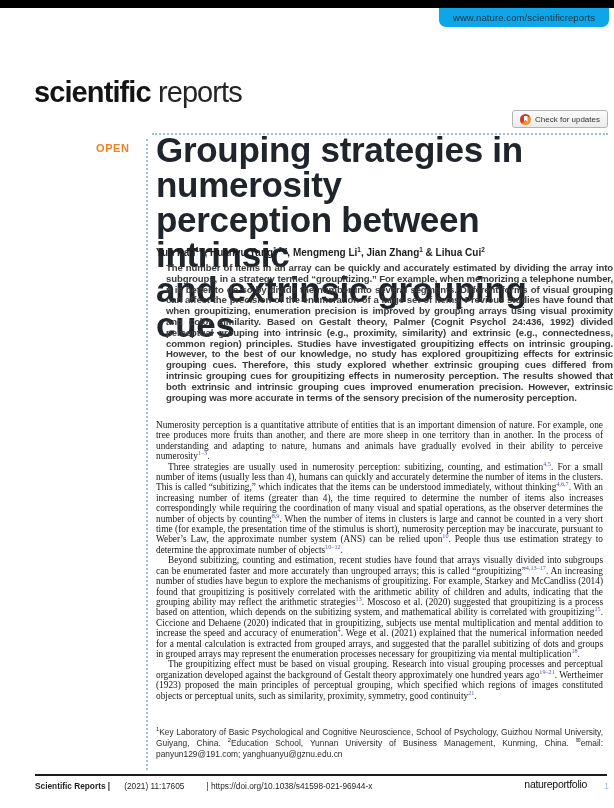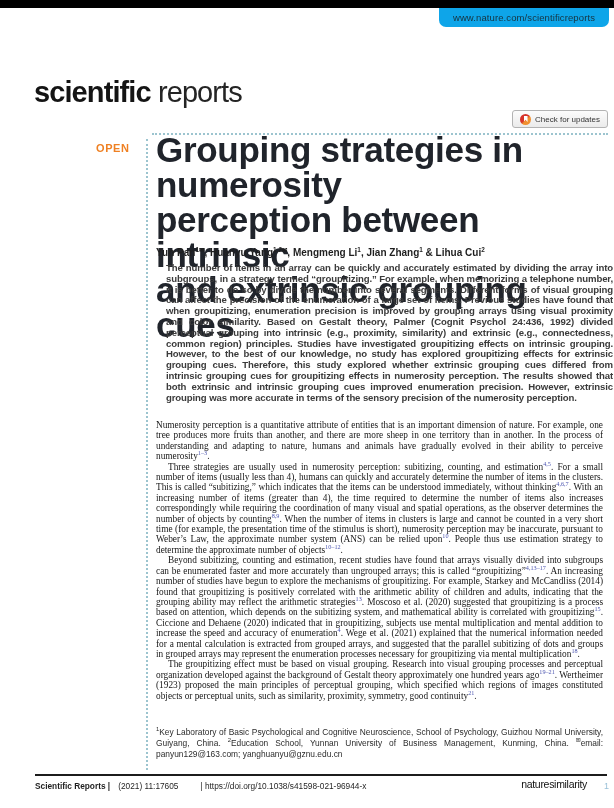--- a/index.html
+++ b/index.html
@@ -51,21 +51,21 @@
   .bodytext p.indent{text-indent:12px;}
   .bodytext sup{color:var(--ref);font-size:6.2px;line-height:0;}
   .footnote{
     position:absolute;left:156px;top:727px;width:447px;height:38px;overflow:hidden;
     font-size:8.4px;line-height:11px;color:#2c2c2c;text-align:justify;
   }
   .footnote sup{font-size:5.9px;line-height:0;}
   .footer-rule{position:absolute;left:35px;right:7px;top:774px;height:2px;background:#1c1c1c;}
   .footer-left{position:absolute;left:35px;top:781px;font-size:8.3px;color:#1f1f1f;display:flex;align-items:baseline;white-space:nowrap;}
   .footer-left .fj{font-weight:700;text-align:center;}
-  .footer-left .fc{margin-left:8px;}
+  .footer-left .fc{margin-left:14px;}
   .footer-left .fd{margin-left:22px;}
   .brand{position:absolute;right:27px;top:778px;font-size:10.5px;color:#101010;letter-spacing:-0.3px;white-space:nowrap;}
   .brand .bb{font-weight:400;text-align:right;}
   .brand .bl{font-weight:400;}
   .pagenum{position:absolute;right:5px;top:781px;font-size:9px;color:var(--pagenum);}
   sup{vertical-align:super;}
 </style>
 </head>
 <body>
 
@@ -95,25 +95,25 @@
 
 <div class="abstract">The number of items in an array can be quickly and accurately estimated by dividing the array into subgroups, in a strategy termed “groupitizing.” For example, when memorizing a telephone number, it is better to do so by divide the number into several segments. Different forms of visual grouping can affect the precision of the enumeration of a large set of items. Previous studies have found that when groupitizing, enumeration precision is improved by grouping arrays using visual proximity and color similarity. Based on Gestalt theory, Palmer (Cognit Psychol 24:436, 1992) divided perceptual grouping into intrinsic (e.g., proximity, similarity) and extrinsic (e.g., connectedness, common region) principles. Studies have investigated groupitizing effects on intrinsic grouping. However, to the best of our knowledge, no study has explored groupitizing effects for extrinsic grouping cues. Therefore, this study explored whether extrinsic grouping cues differed from intrinsic grouping cues for groupitizing effects in numerosity perception. The results showed that both extrinsic and intrinsic grouping cues improved enumeration precision. However, extrinsic grouping was more accurate in terms of the sensory precision of the numerosity perception.</div>
 
 <div class="bodytext">
   <p>Numerosity perception is a quantitative attribute of entities that is an important dimension of nature. For example, one tree produces more fruits than another, and there are more sheep in one territory than in another. In the process of understanding and adapting to nature, humans and animals have gradually evolved in their ability to perceive numerosity<sup>1–3</sup>.</p>
   <p class="indent">Three strategies are usually used in numerosity perception: subitizing, counting, and estimation<sup>4,5</sup>. For a small number of items (usually less than 4), humans can quickly and accurately determine the number of items in the clusters. This is called “subitizing,” which indicates that the items can be understood immediately, without thinking<sup>4,6,7</sup>. With an increasing number of items (greater than 4), the time required to determine the number of items also increases correspondingly while requiring the coordination of many visual and spatial operations, as the observer determines the number of objects by counting<sup>8,9</sup>. When the number of items in clusters is large and cannot be counted in a very short time (for example, the presentation time of the stimulus is short), numerosity perception may be inaccurate, pursuant to Weber’s Law, the approximate number system (ANS) can be relied upon<sup>10</sup>. People thus use estimation strategy to determine the approximate number of objects<sup>10–12</sup>.</p>
   <p class="indent">Beyond subitizing, counting and estimation, recent studies have found that arrays visually divided into subgroups can be enumerated faster and more accurately than ungrouped arrays; this is called “groupitizing”<sup>4,13–17</sup>. An increasing number of studies have begun to explore the mechanisms of groupitizing. For example, Starkey and McCandliss (2014) found that groupitizing is positively correlated with the arithmetic ability of children and adults, indicating that the grouping ability may reflect the arithmetic strategies<sup>13</sup>. Moscoso et al. (2020) suggested that groupitizing is a process based on attention, which depends on the subitizing system, and mathematical ability is correlated with groupitizing<sup>15</sup>. Ciccione and Dehaene (2020) indicated that in groupitizing, subjects use mental multiplication and mental addition to increase the speed and accuracy of enumeration<sup>4</sup>. Wege et al. (2021) explained that the numerical information needed for a mental calculation is extracted from grouped arrays, and suggested that the parallel subitizing of dots and groups in grouped arrays may represent the enumeration processes necessary for groupitizing via mental multiplication<sup>18</sup>.</p>
   <p class="indent">The groupitizing effect must be based on visual grouping. Research into visual grouping processes and perceptual organization developed against the background of Gestalt theory approximately one hundred years ago<sup>19–21</sup>. Wertheimer (1923) proposed the main principles of perceptual grouping, which specified which regions of images constituted objects or perceptual units, such as similarity, proximity, symmetry, good continuity<sup>21</sup>.</p>
 </div>
 
-<div class="footnote"><sup>1</sup>Key Laboratory of Basic Psychological and Cognitive Neuroscience, School of Psychology, Guizhou Normal University, Guiyang, China. <sup>2</sup>Education School, Yunnan University of Business Management, Kunming, China. <sup>✉</sup>email: <span>panyun129@163.com; yanghuanyu@gznu.edu.cn</span></div>
+<div class="footnote"><sup>1</sup>Key Laboratory of Basic Psychological and Cognitive Neuroscience, School of Psychology, Guizhou Normal University, Guiyang, China. <sup>2</sup>Education School, Yunnan University of Business Management, Kunming, China. <sup>✉</sup>email: <span>panyun129@191.com; yanghuanyu@gznu.edu.cn</span></div>
 
 <div class="footer-rule"></div>
 
 <div class="footer-left">
   <span class="fj">Scientific Reports |</span>
   <span class="fc">(2021) 11:17605</span>
   <span class="fd">| https://doi.org/10.1038/s41598-021-96944-x</span>
 </div>
 
-<div class="brand"><span class="bb">nature</span><span class="bl">similarity</span></div>
+<div class="brand"><span class="bb">nature</span><span class="bl">portfolio</span></div>
 
 <div class="pagenum">1</div>
 
 </body></html>

